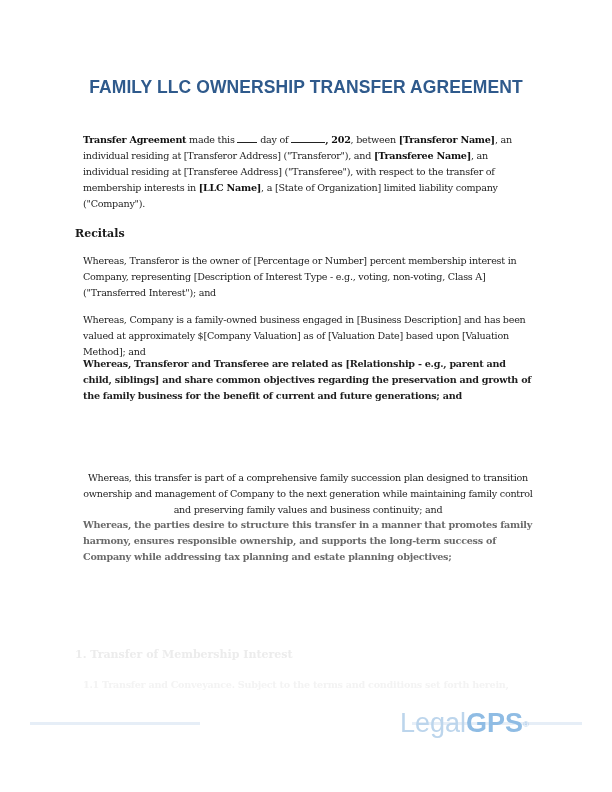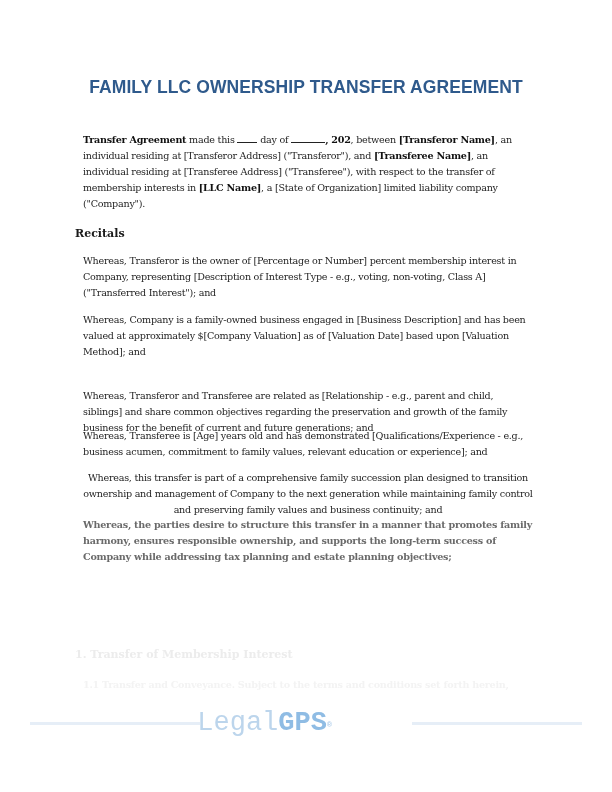--- a/index.html
+++ b/index.html
@@ -22,22 +22,22 @@
       font-family: "DejaVu Serif", serif; font-weight: bold; font-size: 11px; color: #1a1a1a;
     }
     .fade1 { color: #6a6a6a; }
     .fade2 { color: #b9b9b9; }
     .fade3 { color: #ececec; }
     .fade4 { color: #f3f3f3; }
     .footer-line {
       position: absolute; top: 722px; height: 3px; background: #e6eef7;
     }
     .logo {
-      position: absolute; left: 0; top: 706px; width: 529px; text-align: center;
-      font-family: Liberation Mono, monospace; font-size: 27px; line-height: 34px;
+      position: absolute; left: 0; top: 706px; width: 529px; text-align: right;
+      font-family: Liberation Sans, sans-serif; font-size: 27px; line-height: 34px;
     }
     .logo .legal { color: #bcd5ec; font-weight: normal; }
     .logo .gps { color: #8fbce4; font-weight: bold; }
     .logo .reg { color: #a9c9e8; font-size: 8px; vertical-align: top; position: relative; top: 2px; }
     .blank { display: inline-block; border-bottom: 1px solid #222; height: 9px; vertical-align: baseline; }
   </style>
 </head>
 <body>
 
 <div class="page">
@@ -53,27 +53,24 @@
   <div class="heading" style="top:227px;">Recitals</div>
 
   <div class="body-text" style="top:312px;">
     <p class="p">Whereas, Company is a family-owned business engaged in [Business Description] and has been valued at approximately $[Company Valuation] as of [Valuation Date] based upon [Valuation Method]; and</p>
   </div>
 
   <div class="body-text" style="top:253px;">
     <p class="p">Whereas, Transferor is the owner of [Percentage or Number] percent membership interest in Company, representing [Description of Interest Type - e.g., voting, non-voting, Class A] ("Transferred Interest"); and</p>
   </div>
 
-  <div class="body-text" style="top:388px;">
+  <div class="body-text" style="top:356px;font-weight:bold;">
     <p class="p">Whereas, Transferor and Transferee are related as [Relationship - e.g., parent and child, siblings] and share common objectives regarding the preservation and growth of the family business for the benefit of current and future generations; and</p>
   </div>
 
-  <div class="body-text" style="top:428px;">
-    <p class="p">Whereas, Transferee is [Age] years old and has demonstrated [Qualifications/Experience - e.g., business acumen, commitment to family values, relevant education or experience]; and</p>
-  </div>
 
   <div class="body-text" style="top:470px;text-align:center;">
     <p class="p">Whereas, this transfer is part of a comprehensive family succession plan designed to transition ownership and management of Company to the next generation while maintaining family control and preserving family values and business continuity; and</p>
   </div>
 
   <div class="body-text fade1" style="top:517px;font-weight:bold;">
     <p class="p">Whereas, the parties desire to structure this transfer in a manner that promotes family harmony, ensures responsible ownership, and supports the long-term success of Company while addressing tax planning and estate planning objectives;</p>
   </div>
 
 

